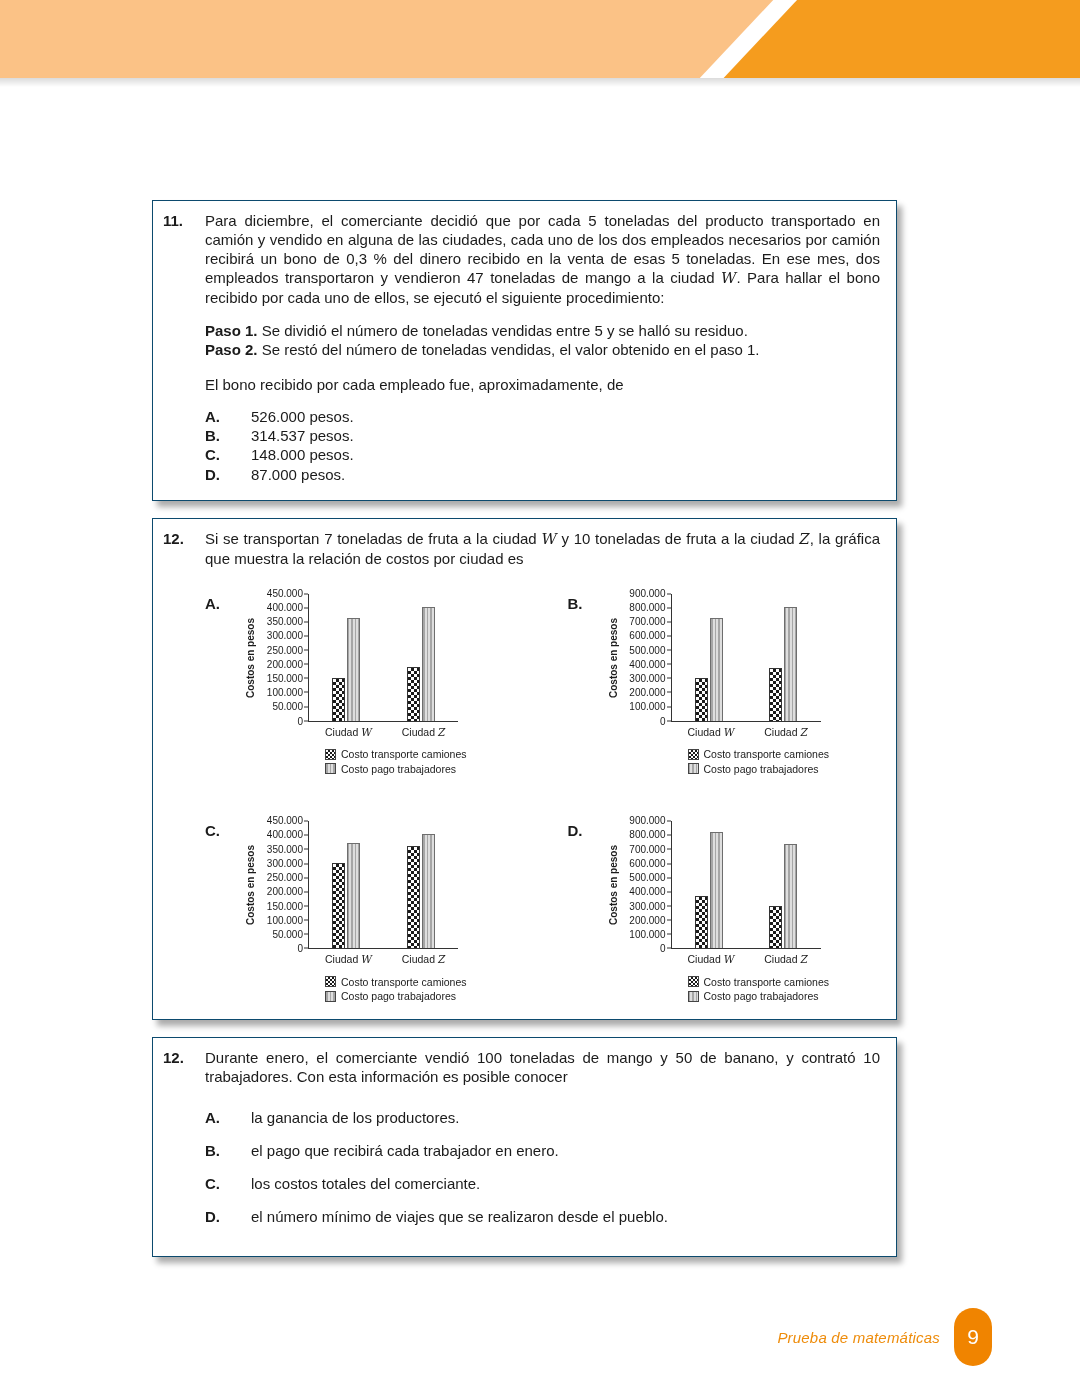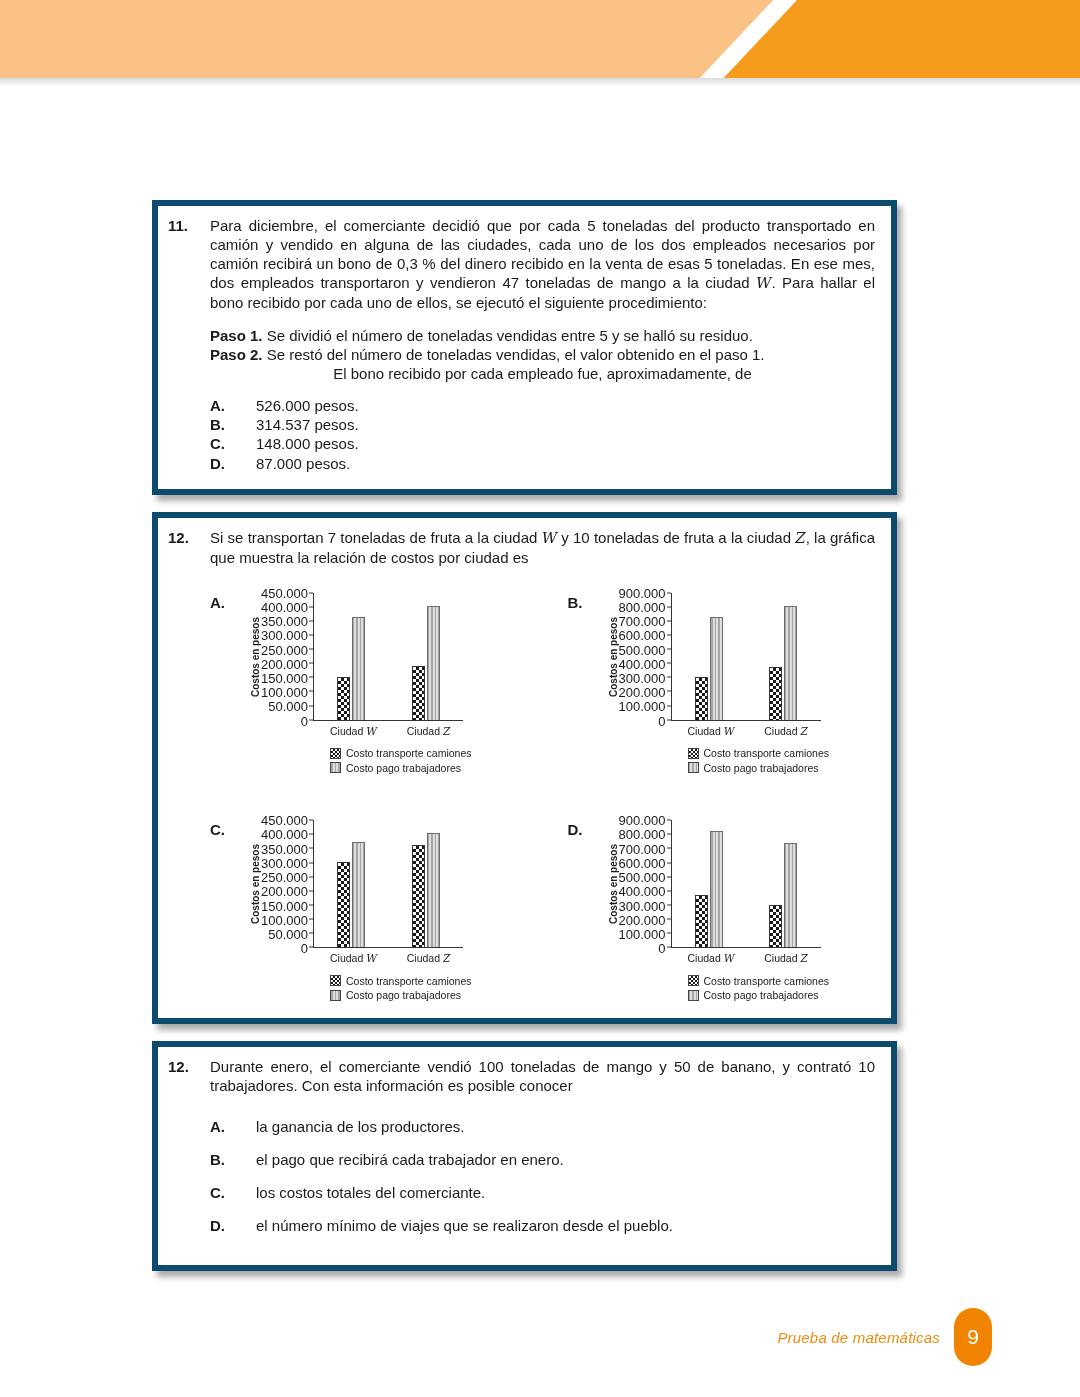--- a/index.html
+++ b/index.html
@@ -11,50 +11,50 @@
   .topband { position:relative; height:78px; background:#fbc286; }
   .band-dark { position:absolute; inset:0; background:#f59c1e;
                clip-path:polygon(73.4% 0, 100% 0, 100% 100%, 66.6% 100%); }
   .band-stripe { position:absolute; inset:0; background:#ffffff;
                clip-path:polygon(71.6% 0, 73.8% 0, 67% 100%, 64.8% 100%); }
   .topband::after { content:""; position:absolute; left:0; top:100%; width:100%; height:9px;
                background:linear-gradient(rgba(0,0,0,0.14), rgba(0,0,0,0)); }
 
   
   .qbox { display:flex; width:745px; margin-left:152px; background:#fff;
-          border:6px solid #0c4a6e; box-shadow:5px 6px 6px rgba(0,0,0,0.33);
+          border:1px solid #0c4a6e; box-shadow:5px 6px 6px rgba(0,0,0,0.33);
           padding:10px 16px 16px 10px; }
   .qbox-11 { margin-top:122px; }
   .qbox-12 { margin-top:17px; }
   .qbox-13 { margin-top:17px; }
   .qnum  { width:42px; flex-shrink:0; font-weight:bold; font-size:15px; line-height:1.27; }
   .qbody { flex:1; font-size:15px; line-height:1.27; }
   .para  { text-align:justify; }
 
   .steps { margin-top:14px; }
   .step  { padding-left:63px; text-indent:-63px; text-align:justify; }
-  .prompt { margin-top:0; text-align:center; }
+  .prompt { margin-top:16px; text-align:left; }
 
   .options { margin-top:13px; }
   .opt { display:flex; }
   .opt-letter { width:46px; flex-shrink:0; font-weight:bold; }
   .options-wide { margin-top:22px; }
   .options-wide .opt { margin-bottom:14px; }
 
   .mvar { font-family:"DejaVu Serif", serif; font-style:italic; }
 
   
   .charts-grid { display:grid; grid-template-columns:1fr 1fr; column-gap:50px; row-gap:46px; margin-top:26px; }
   .chart-block { display:flex; }
   .copt { width:40px; flex-shrink:0; font-weight:bold; font-size:15px; }
   .axis-row { display:flex; }
   .ylab { writing-mode:vertical-rl; transform:rotate(180deg); font-size:10px; font-weight:bold;
           height:128px; line-height:1.1; text-align:center; }
   .yticks { position:relative; width:52px; height:128px; }
-  .ytick { position:absolute; right:5px; transform:translateY(-50%); font-size:13px; line-height:1; white-space:nowrap; }
+  .ytick { position:absolute; right:5px; transform:translateY(-50%); font-size:10px; line-height:1; white-space:nowrap; }
   .plot { position:relative; width:150px; height:128px;
           border-left:1.5px solid #333; border-bottom:1.5px solid #333; display:flex; }
   .tickmark { position:absolute; left:-5px; width:4px; height:1px; background:#333; transform:translateY(-50%); }
   .pgroup { flex:1; display:flex; align-items:flex-end; justify-content:center; gap:2px; }
   .bar { width:13px; border:1px solid #333; border-bottom:none; }
   .checkerbg { background-color:#fdfdfd;
     background-image:
       linear-gradient(45deg,#1a1a1a 25%,transparent 25%,transparent 75%,#1a1a1a 75%),
       linear-gradient(45deg,#1a1a1a 25%,transparent 25%,transparent 75%,#1a1a1a 75%);
     background-size:6px 6px; background-position:0 0,3px 3px; }

